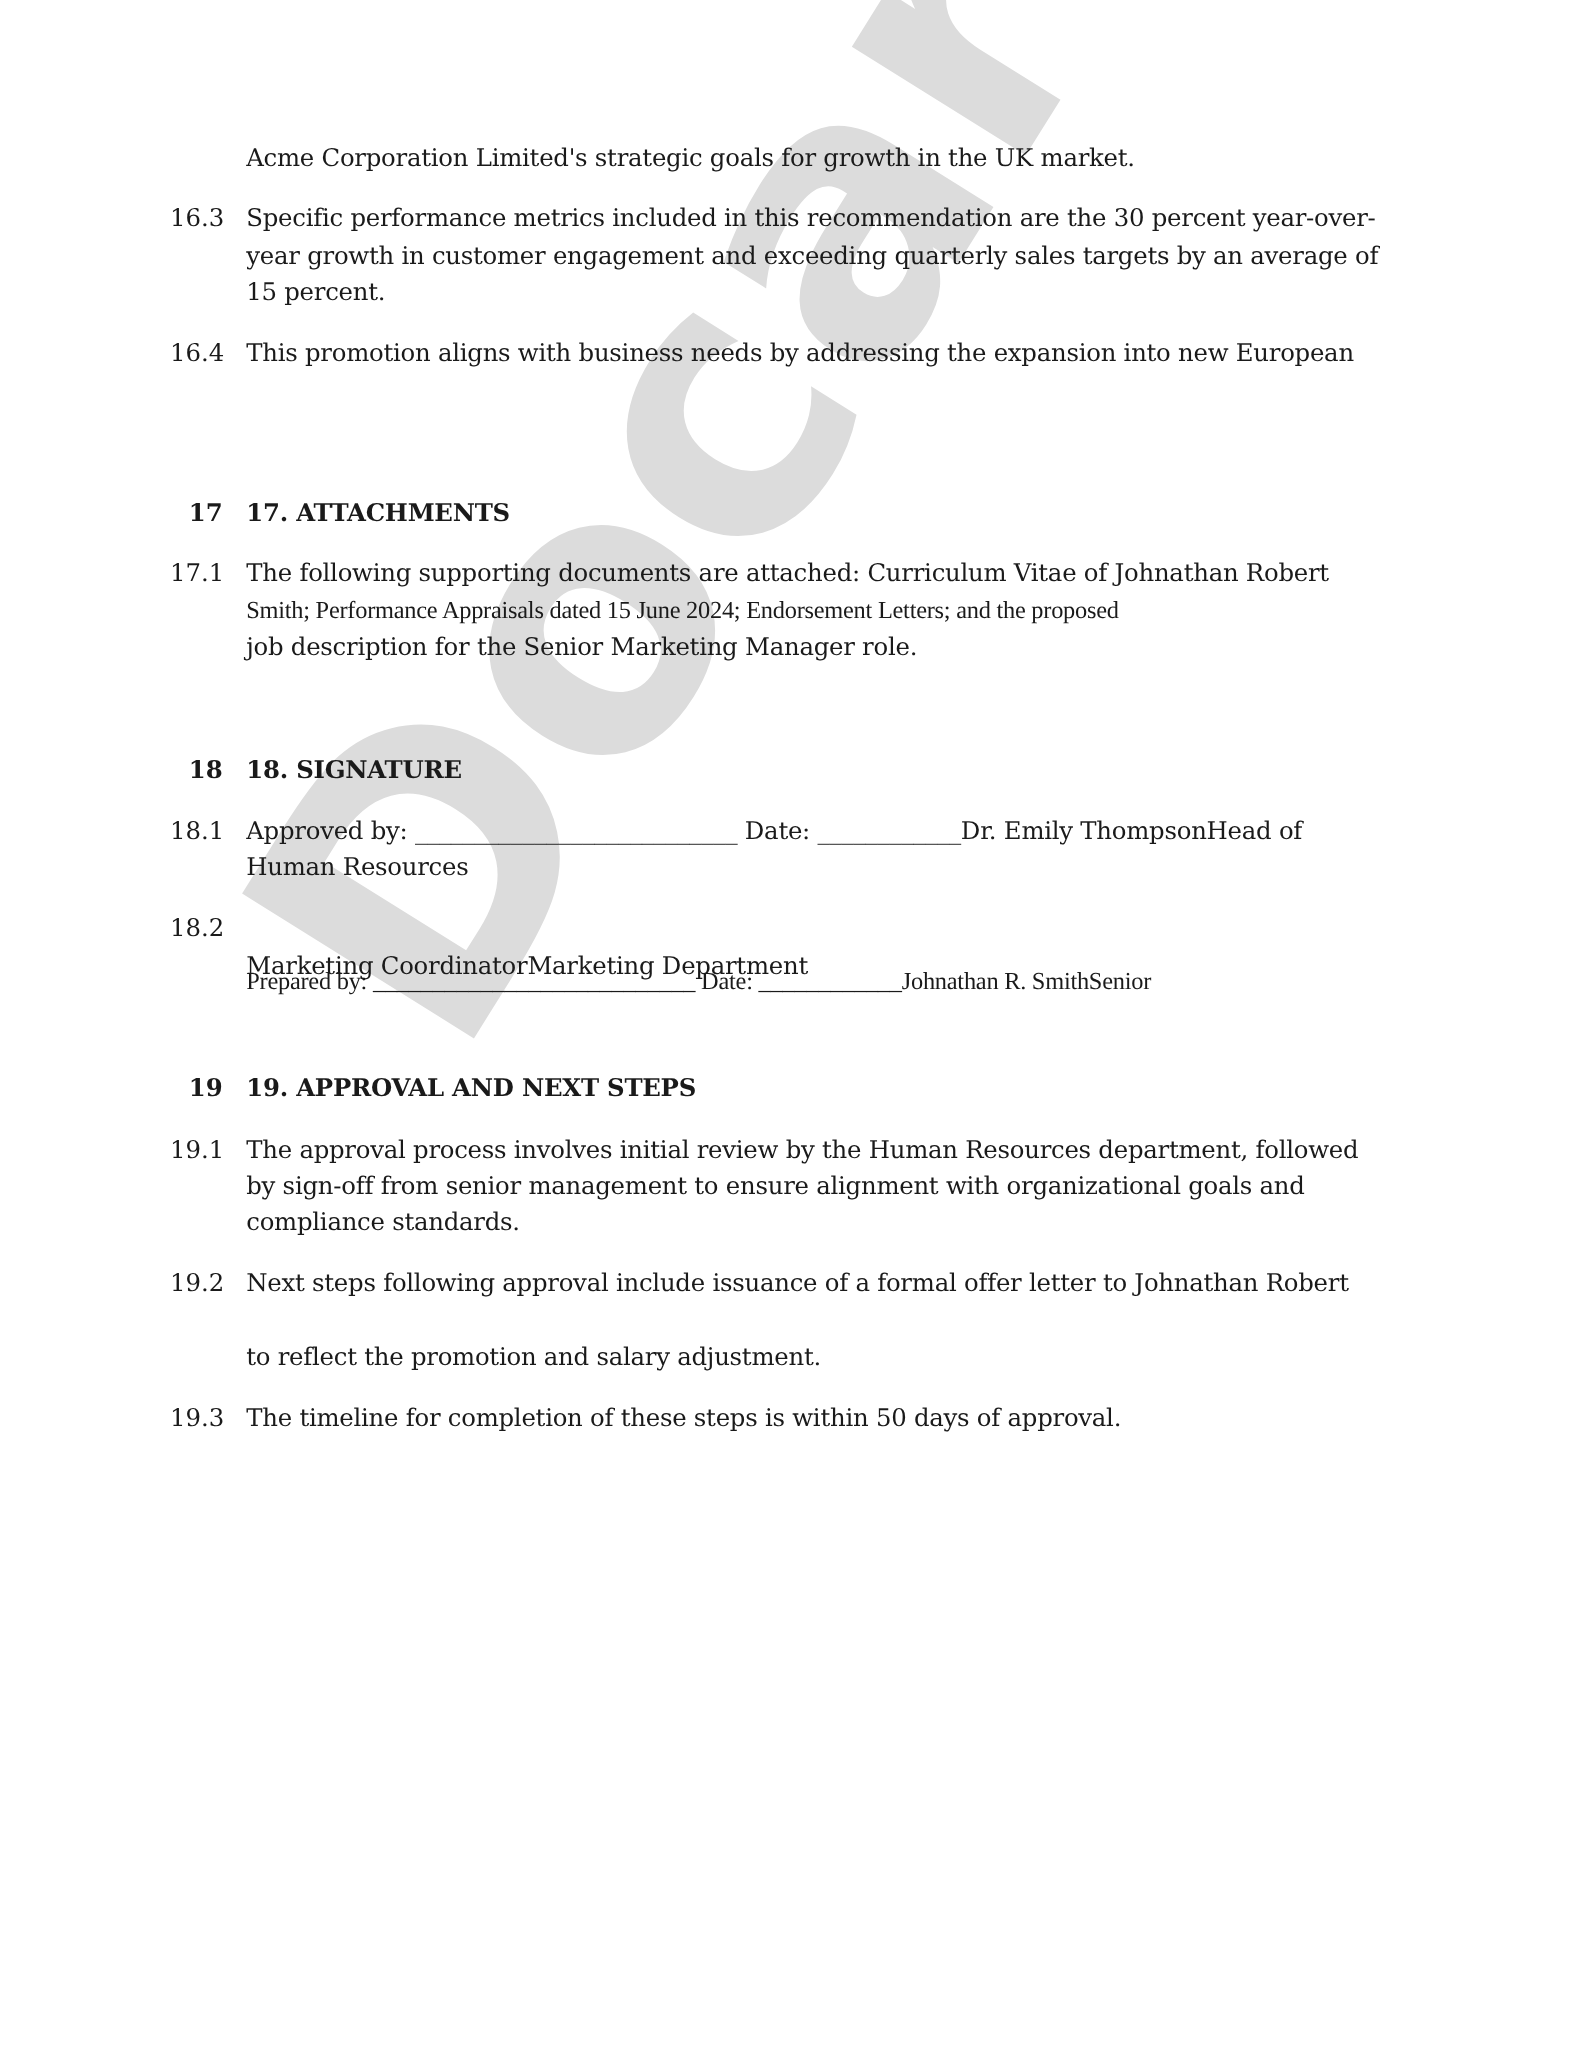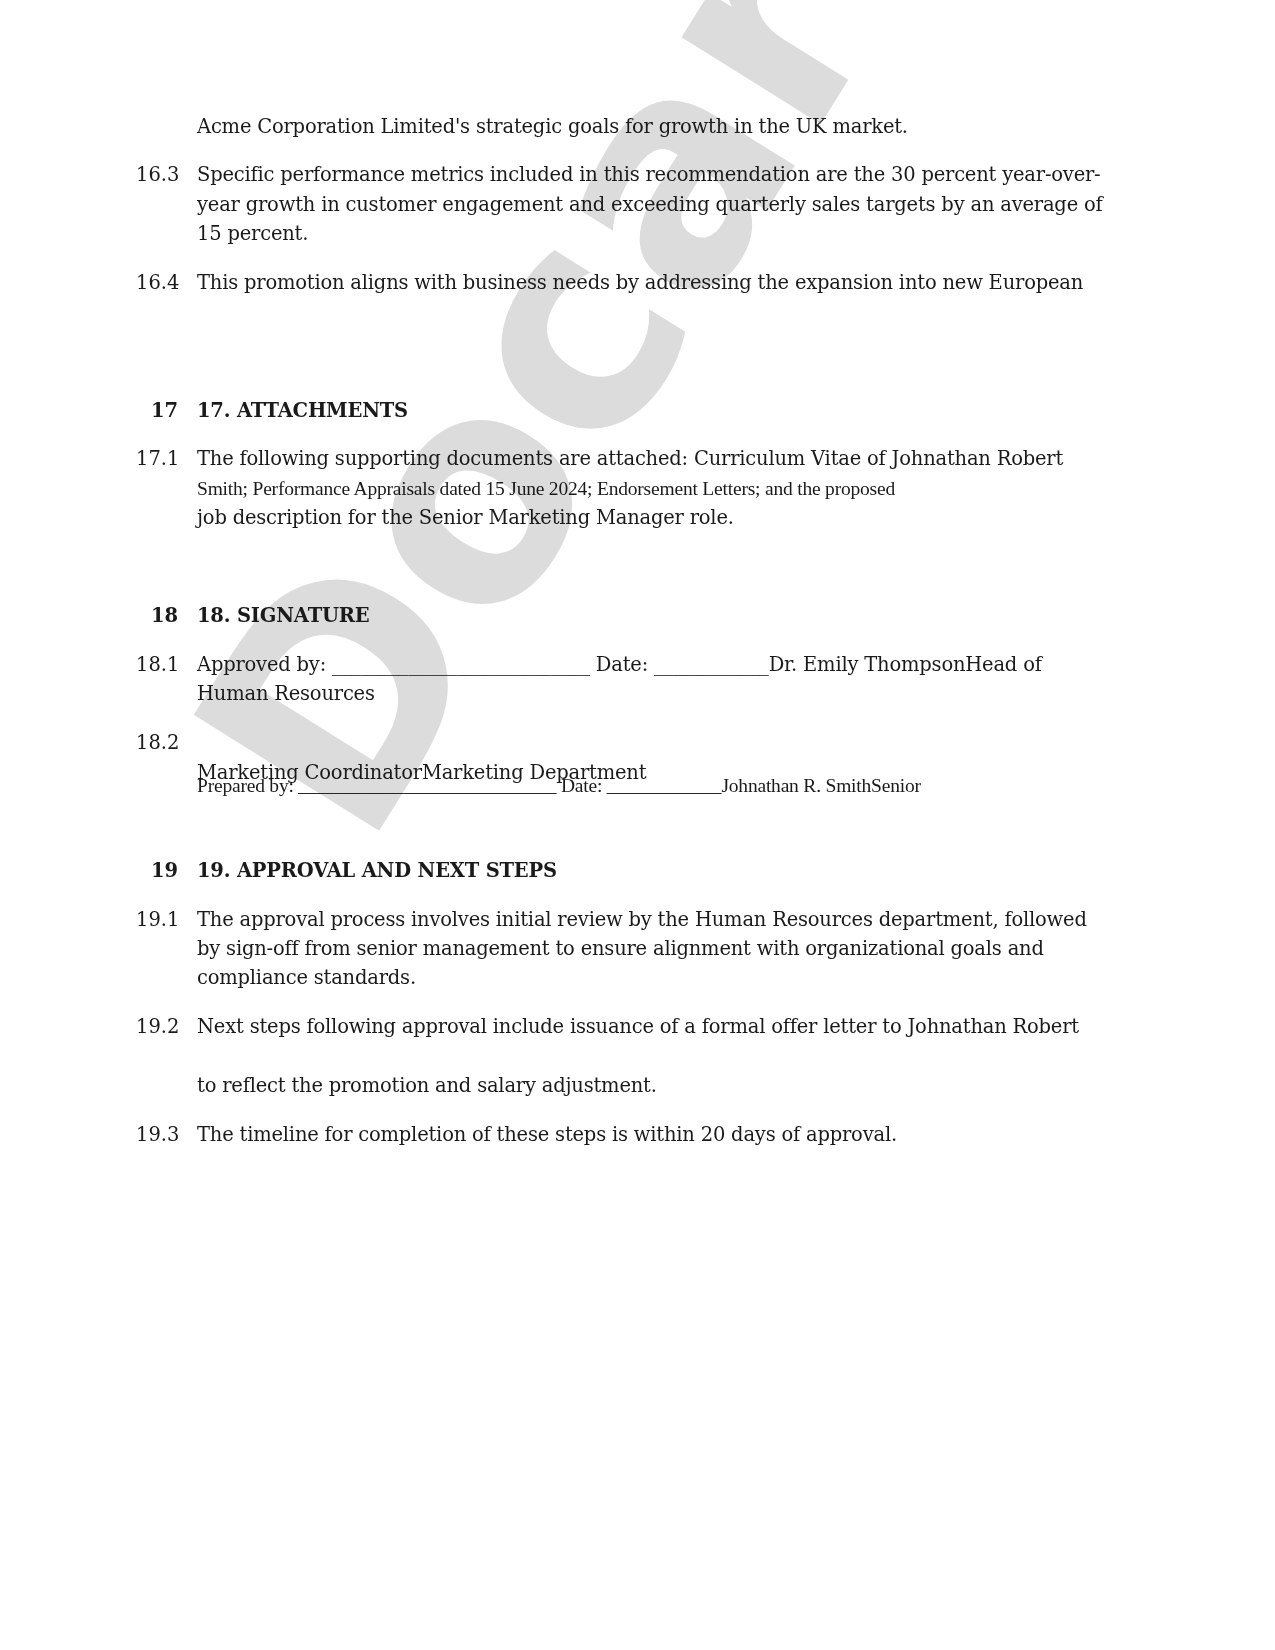--- a/index.html
+++ b/index.html
@@ -51,15 +51,15 @@
     <div class="num heading" style="left:151px; top:856px;">19</div>
     <div class="line heading" style="left:197px; top:856px;">19. APPROVAL AND NEXT STEPS</div>
     <div class="num" style="left:136px; top:905px;">19.1</div>
     <div class="line" style="left:197px; top:905px;">The approval process involves initial review by the Human Resources department, followed</div>
     <div class="line" style="left:197px; top:934px;">by sign-off from senior management to ensure alignment with organizational goals and</div>
     <div class="line" style="left:197px; top:963px;">compliance standards.</div>
     <div class="num" style="left:136px; top:1012px;">19.2</div>
     <div class="line" style="left:197px; top:1012px;">Next steps following approval include issuance of a formal offer letter to Johnathan Robert</div>
     <div class="line" style="left:197px; top:1071px;">to reflect the promotion and salary adjustment.</div>
     <div class="num" style="left:136px; top:1120px;">19.3</div>
-    <div class="line" style="left:197px; top:1120px;">The timeline for completion of these steps is within 20 days of approval.</div>
+    <div class="line" style="left:197px; top:1120px;">The timeline for completion of these steps is within 50 days of approval.</div>
   </div>
 </div>
 
 </body></html>

